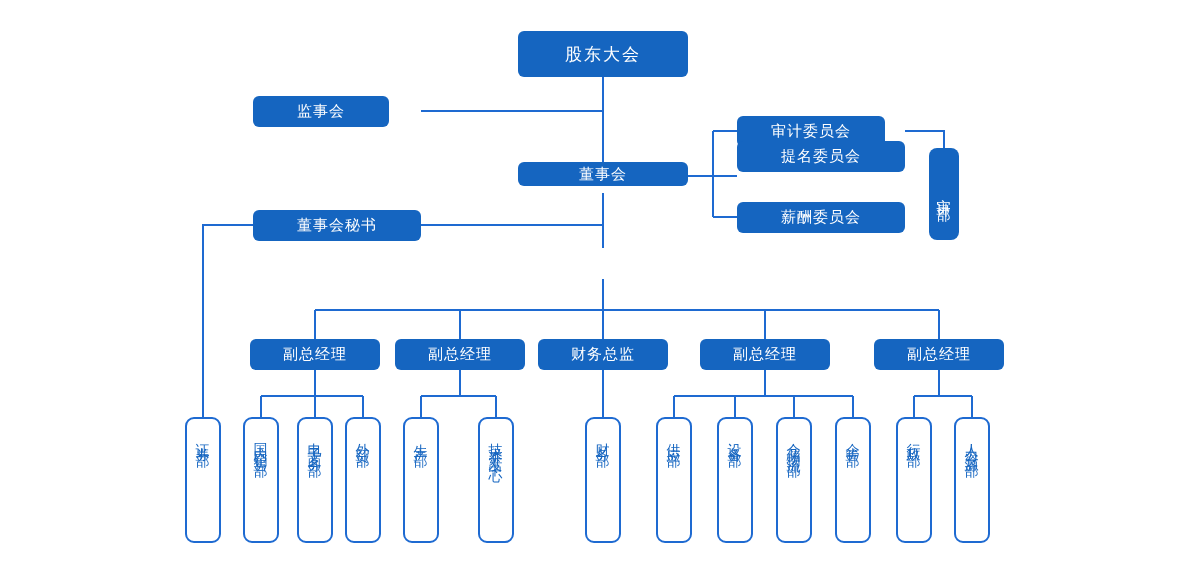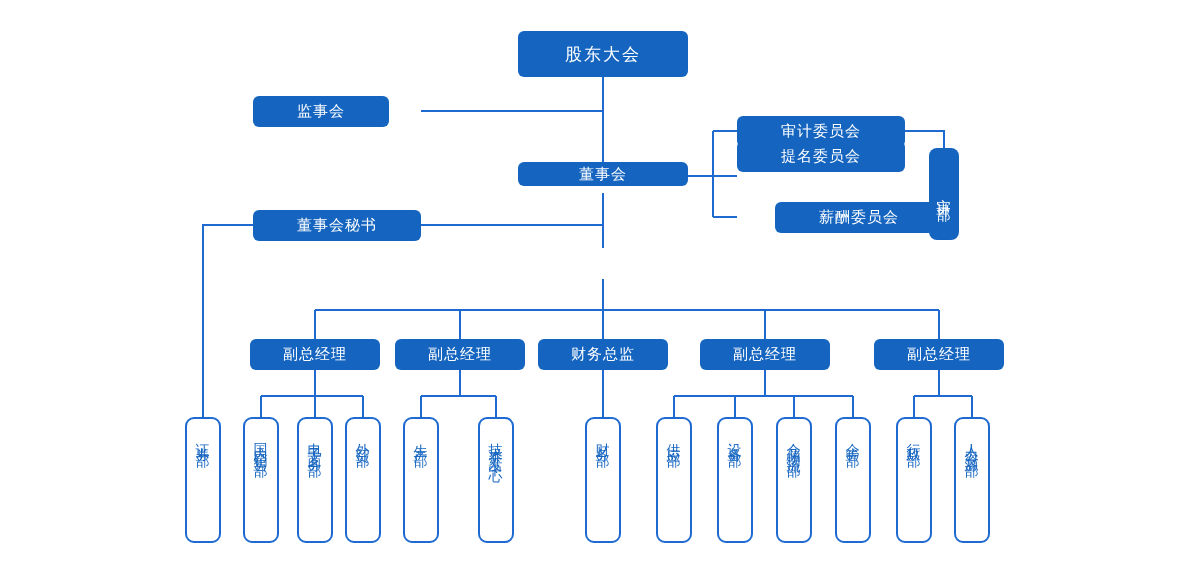--- a/index.html
+++ b/index.html
@@ -101,25 +101,25 @@
 
     <path d="M939 370 L939 396 M914 396 L972 396 M914 396 L914 417 M972 396 L972 417"></path>
   </svg>
 
   <div class="node box-filled title" style="left:518px; top:31px; width:170px; height:46px;">股东大会</div>
 
   <div class="node box-filled" style="left:253px; top:96px; width:136px; height:31px;">监事会</div>
 
   <div class="node box-filled" style="left:518px; top:162px; width:170px; height:24px;">董事会</div>
 
-  <div class="node box-filled" style="left:737px; top:116px; width:168px; height:31px;">审计委员会</div>
+  <div class="node box-filled" style="left:737px; top:116px; width:148px; height:31px;">审计委员会</div>
 
   <div class="node box-filled" style="left:737px; top:141px; width:168px; height:31px;">提名委员会</div>
 
-  <div class="node box-filled" style="left:737px; top:202px; width:168px; height:31px;margin-left:38px;">薪酬委员会</div>
+  <div class="node box-filled" style="left:737px; top:202px; width:168px; height:31px;">薪酬委员会</div>
 
   <div class="node box-filled-vertical" style="left:929px; top:148px; width:30px; height:92px;">审计部</div>
 
   <div class="node box-filled" style="left:253px; top:210px; width:168px; height:31px;text-align:center;">董事会秘书</div>
 
 
   <div class="node box-filled" style="left:250px; top:339px; width:130px; height:31px;">副总经理</div>
 
   <div class="node box-filled" style="left:395px; top:339px; width:130px; height:31px;">副总经理</div>
 

